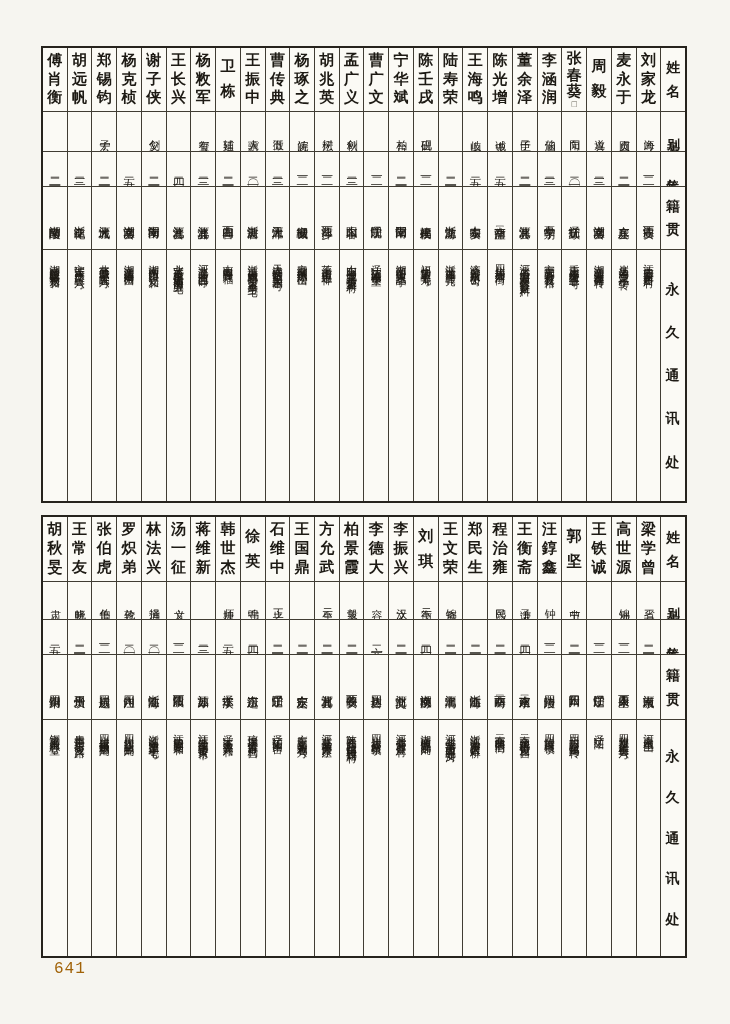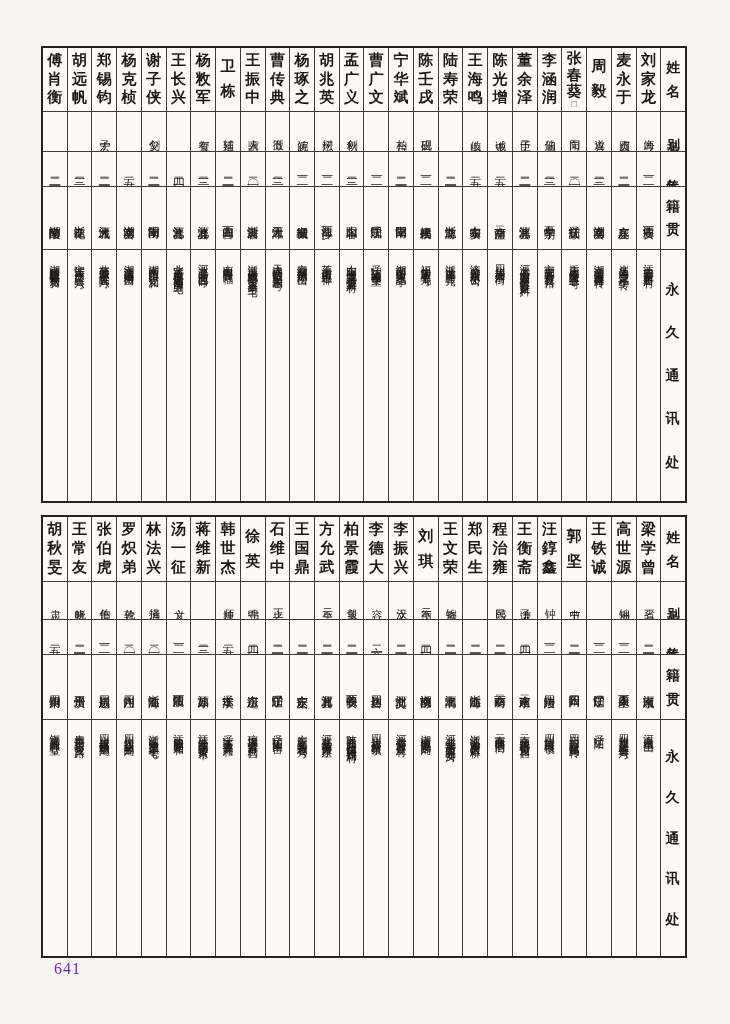--- a/index.html
+++ b/index.html
@@ -46,21 +46,21 @@
   .cell-address { font-size:10.5px; letter-spacing:1.5px; justify-content:flex-start; padding-top:6px; }
 
   
   .col-header .cell { font-weight:bold; font-size:14px; }
   .col-header .cell-name, .col-header .cell-native, .col-header .cell-address {
     writing-mode:horizontal-tb; flex-direction:column; justify-content:space-evenly; padding:3px 0;
   }
   .col-header .cell-age { font-size:12.5px; letter-spacing:0; }
   .col-header .cell-alias { letter-spacing:4px; font-size:13px; }
 
-  .page-number { position:absolute; left:54px; top:960px; font-family:Liberation Serif, serif; font-size:16px; color:#6d28d9; letter-spacing:1px; }
+  .page-number { position:absolute; left:54px; top:960px; font-family:Liberation Mono, monospace; font-size:16px; color:#a16207; letter-spacing:1px; }
 </style>
 </head>
 <body>
 
 <div class="page">
   <div class="table-wrap table-top">
       <div class="col col-header">
         <div class="cell cell-name">
           <span class="nchar">姓</span>
           <span class="nchar">名</span>

